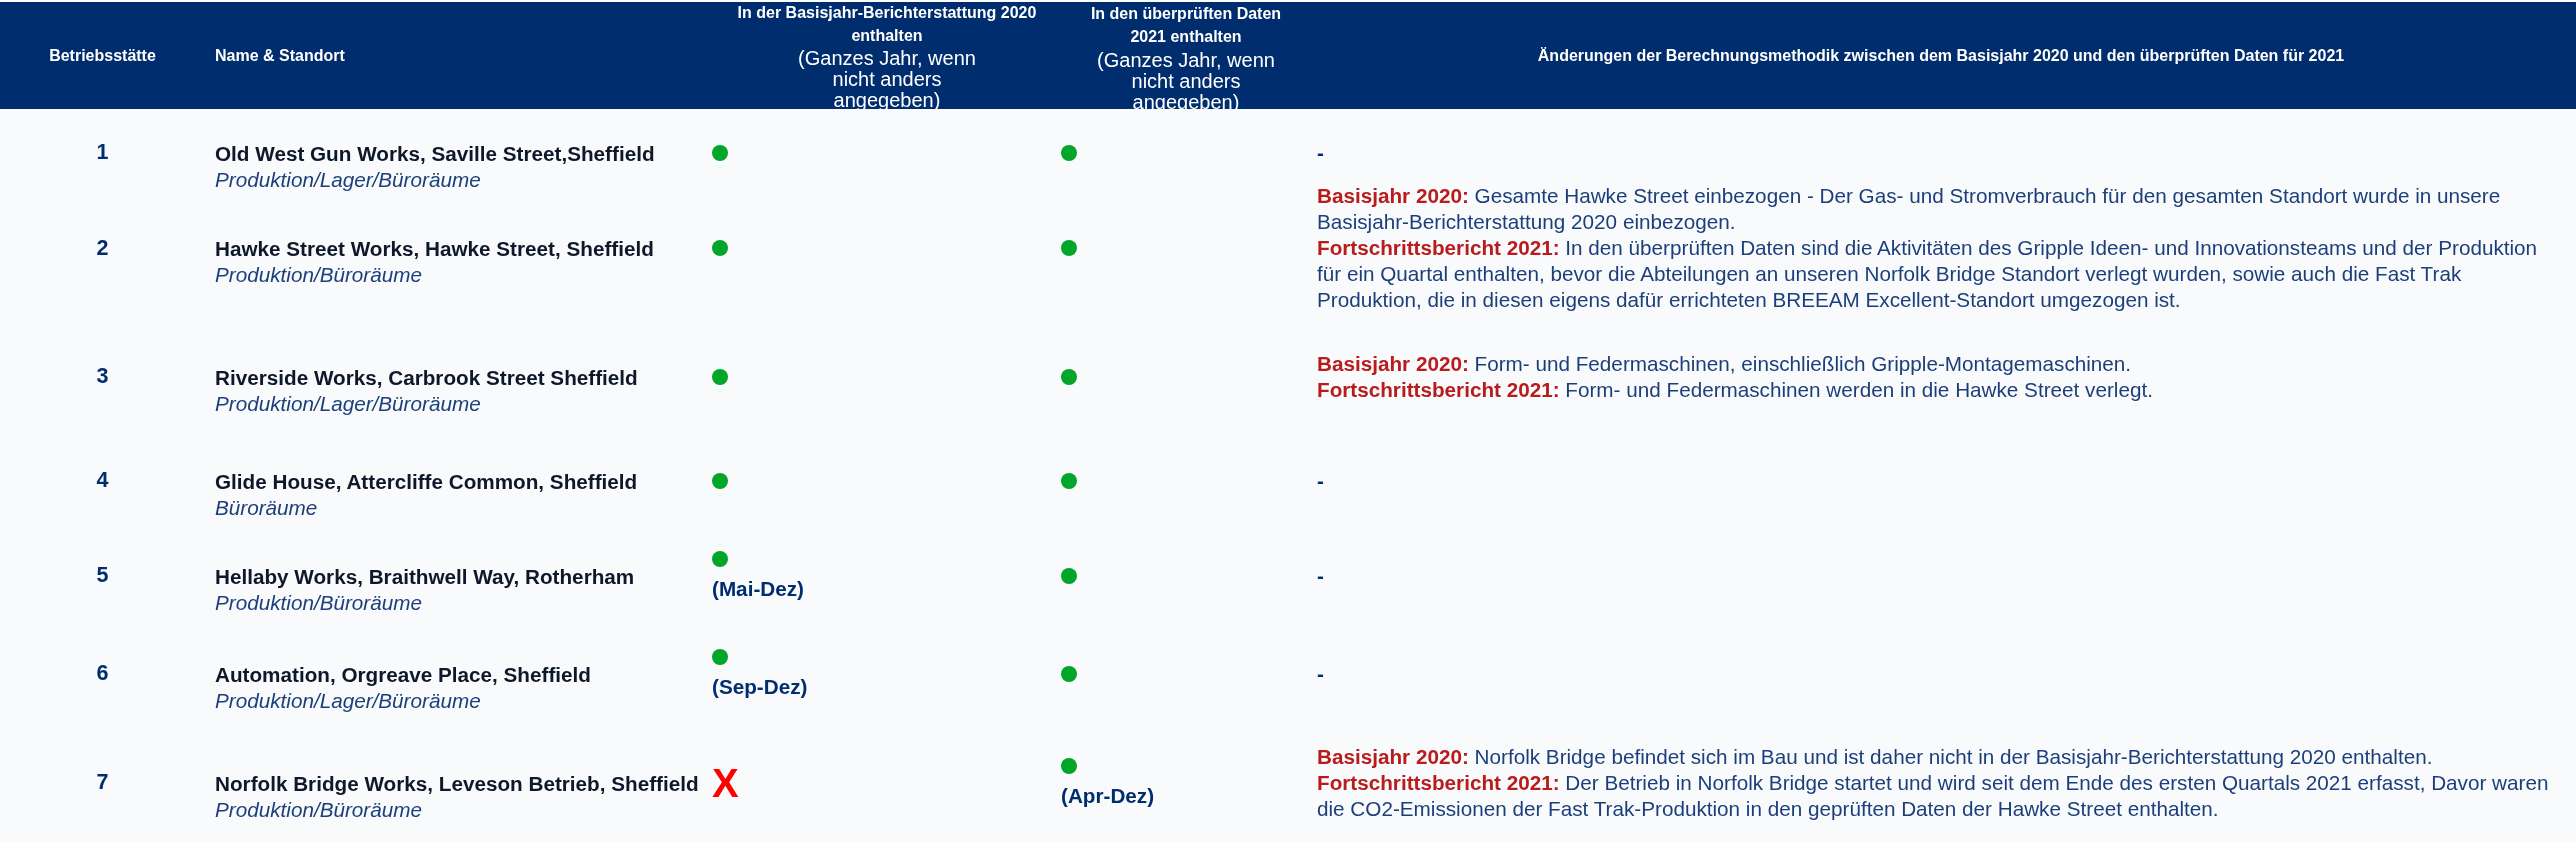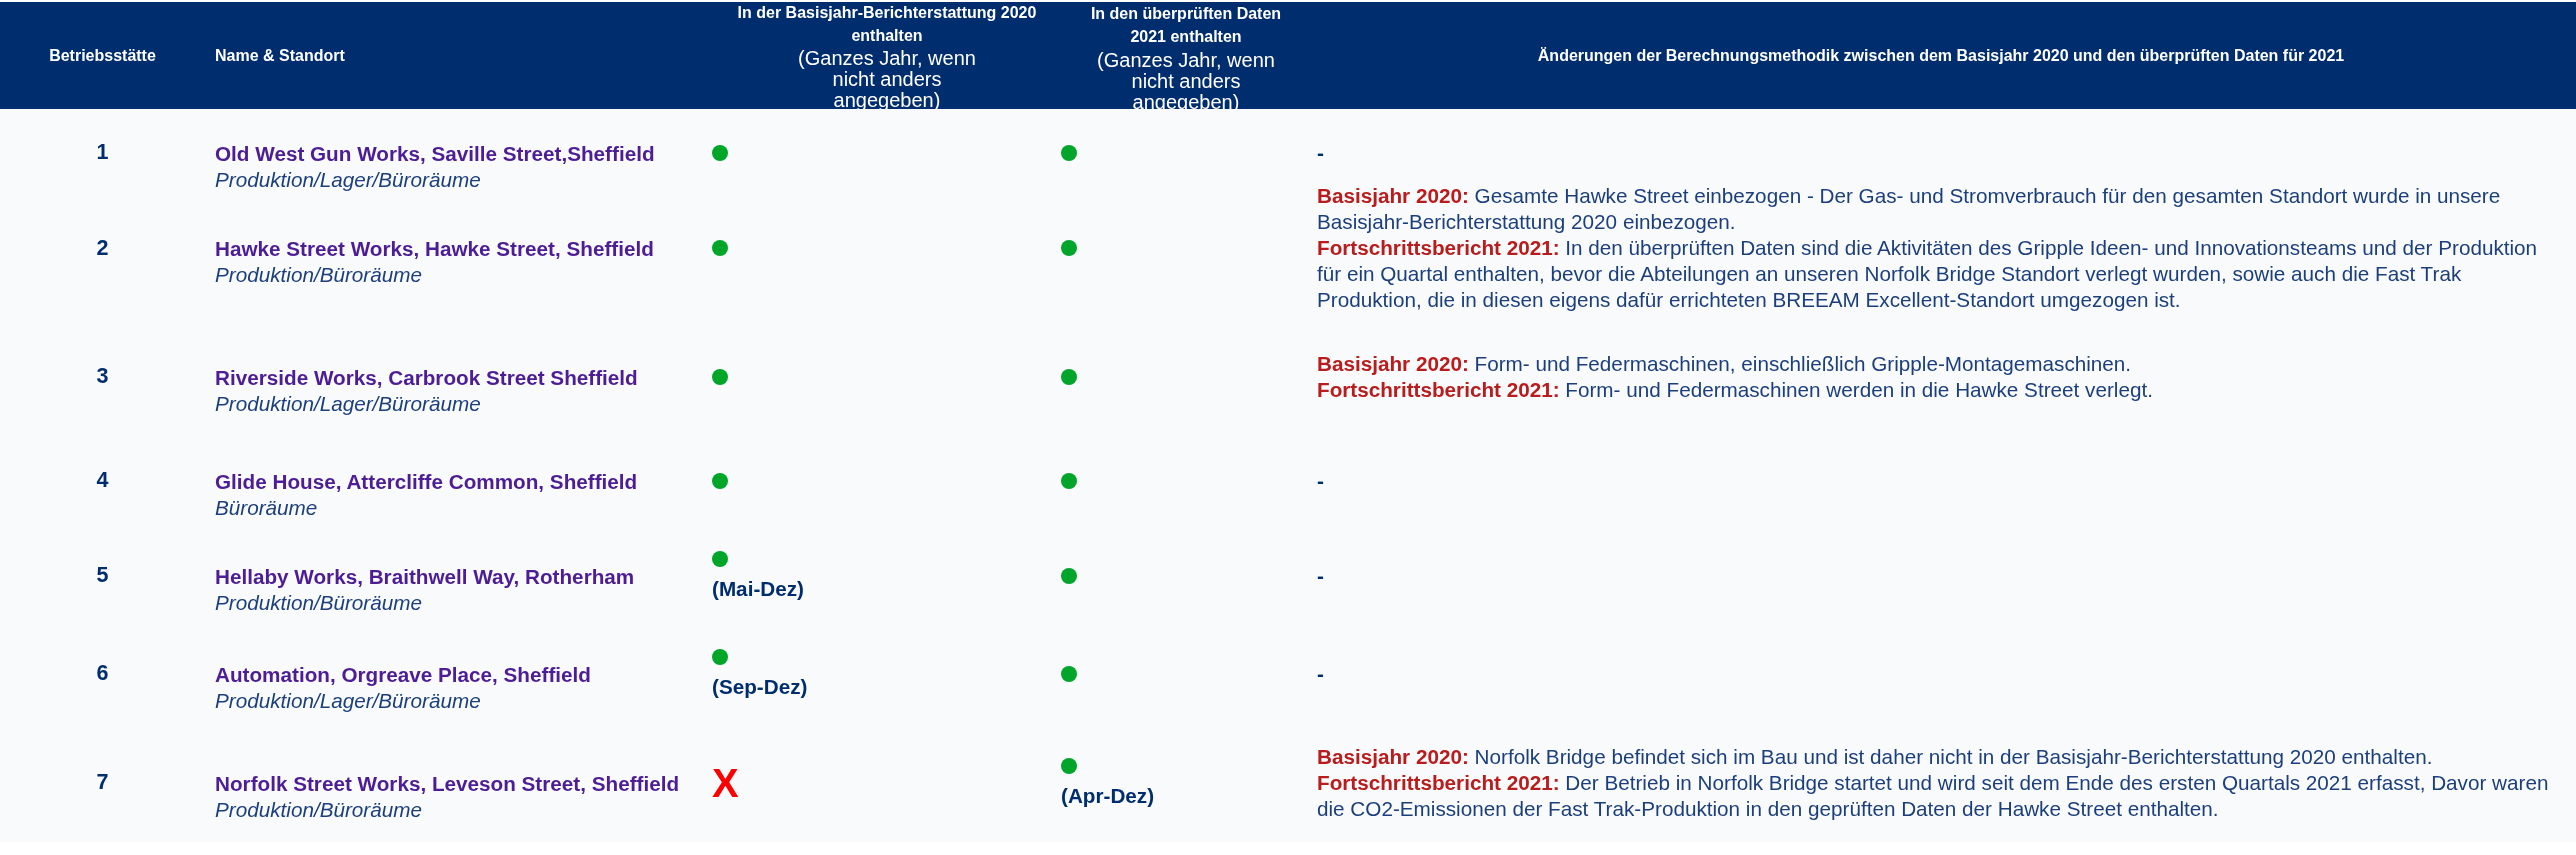--- a/index.html
+++ b/index.html
@@ -20,21 +20,21 @@
     .h-name { left: 215px; width: 477px; align-items: flex-start; text-align: left; }
     .h-base { left: 712px; width: 350px; }
     .h-rev { left: 1061px; width: 250px; justify-content: space-between; }
     .h-change { left: 1317px; width: 1248px; }
 
     .body { position: relative; height: 733px; background: #f8fafc; }
     .row { position: absolute; left: 0; width: 2576px; }
     .cell { position: absolute; top: 0; height: 100%; display: flex; flex-direction: column; justify-content: center; }
     .c-site { left: 0; width: 205px; align-items: center; font-weight: bold; font-size: 21.5px; }
     .c-name { left: 215px; width: 493px; }
-    .c-name .n { font-weight: bold; font-size: 20.7px; line-height: 26px; color: #4c1d95; margin-top: 28px; }
+    .c-name .n { font-weight: bold; font-size: 20.7px; line-height: 26px; color: #0f172a; margin-top: 28px; }
     .c-name .t { font-size: 20.7px; line-height: 26px; color: #1c3f7c; font-style: italic; }
     .c-base { left: 712px; width: 350px; align-items: flex-start; }
     .c-rev { left: 1061px; width: 250px; }
     .c-change { left: 1317px; width: 1240px; font-size: 20.7px; line-height: 26px; color: #1c3f7c; }
     .c-change b { color: #b91c1c; }
     .dot { width: 16px; height: 16px; border-radius: 50%; background: #00a52a; display: inline-block; }
     .period { font-weight: bold; font-size: 20.7px; line-height: 24px; margin-top: 9.5px; color: #002d6e; }
     .xmark { color: #ff0000; font-weight: bold; font-size: 40px; line-height: 40px; font-family: "Liberation Sans", sans-serif; }
     .dash { font-size: 20.7px; font-weight: bold; color: #002d6e; }
   </style>
@@ -159,21 +159,21 @@
     <div class="cell c-rev">
           <span class="dot"></span>
         </div>
     <div class="cell c-change">
           <span class="dash">-</span>
         </div>
   </div>
       <div class="row" style="top: 614px; height: 119px;">
     <div class="cell c-site">7</div>
     <div class="cell c-name">
-      <span class="n">Norfolk Street Works, Leveson Street, Sheffield</span>
+      <span class="n">Norfolk Bridge Works, Leveson Betrieb, Sheffield</span>
       <span class="t">Produktion/Büroräume</span>
     </div>
     <div class="cell c-base">
           <span class="xmark">X</span>
         </div>
     <div class="cell c-rev">
           <span class="dot"></span>
           <span class="period">(Apr-Dez)</span>
         </div>
     <div class="cell c-change">

